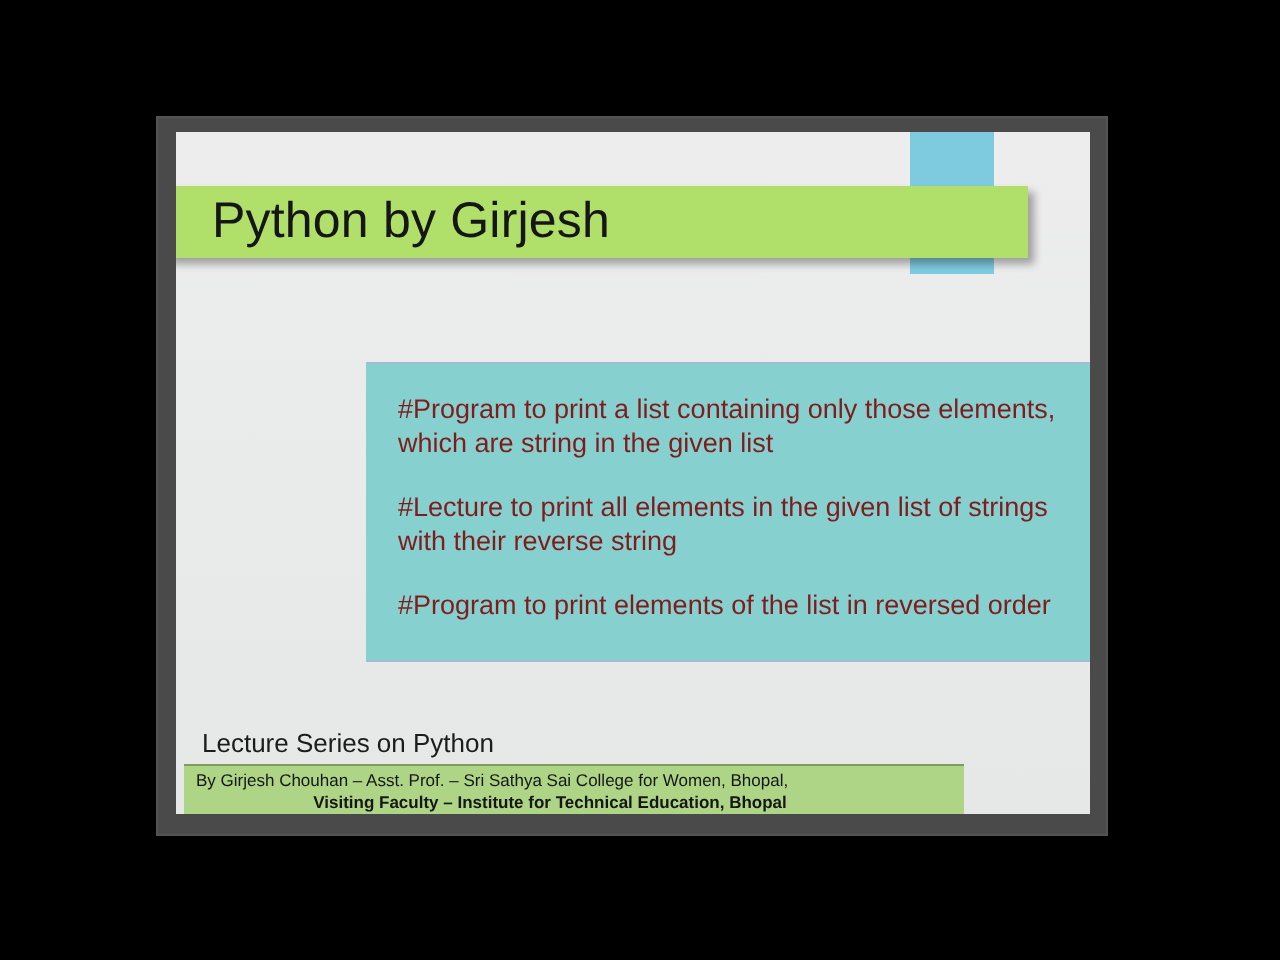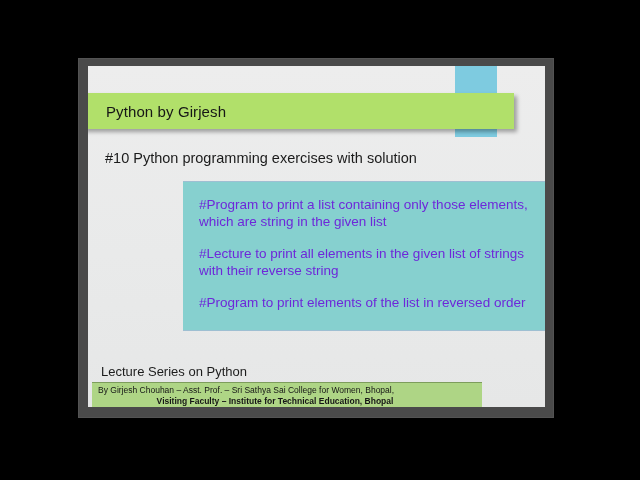--- a/index.html
+++ b/index.html
@@ -72,21 +72,21 @@
     height: 36px;
     background: #b1e06a;
     z-index: 2;
     box-shadow: 3px 3px 4px rgba(0,0,0,0.33);
   }
   #title-banner .title-text {
     position: absolute;
     left: 24px;
     top: 50%;
     transform: translateY(-50%);
-    font-size: 15px;
+    font-size: 25px;
     color: #161616;
     white-space: nowrap;
     letter-spacing: 0.1px;
   }
 
   
   #subtitle {
     position: absolute;
     left: 17px;
     top: 84px;
@@ -106,21 +106,21 @@
     background: #86d0cf;
     z-index: 3;
     border-top: 1px solid #9ebfd2;
     border-bottom: 1px solid #9ebfd2;
     box-sizing: border-box;
     padding: 14px 16px 0 16px;
   }
   #content-box .bullet {
     font-size: 13.5px;
     line-height: 17px;
-    color: #6d28d9;
+    color: #7f1d1d;
     margin: 0 0 15px 0;
   }
   #content-box .bullet:last-child {
     margin-bottom: 1px;
   }
 
   
   #lecture-series {
     position: absolute;
     left: 13px;
@@ -169,21 +169,20 @@
   <div id="frame">
 
     <div id="slide">
 
       <div id="accent-bar"></div>
 
       <div id="title-banner">
         <div class="title-text">Python by Girjesh</div>
       </div>
 
-      <div id="subtitle">#10 Python programming exercises with solution</div>
 
       <div id="content-box">
         <p class="bullet">#Program to print a list containing only those elements, which are string in the given list</p>
         <p class="bullet">#Lecture to print all elements in the given list of strings with their reverse string</p>
         <p class="bullet">#Program to print elements of the list in reversed order</p>
       </div>
 
       <div id="lecture-series">Lecture Series on Python</div>
 
       <div id="footer-band">

